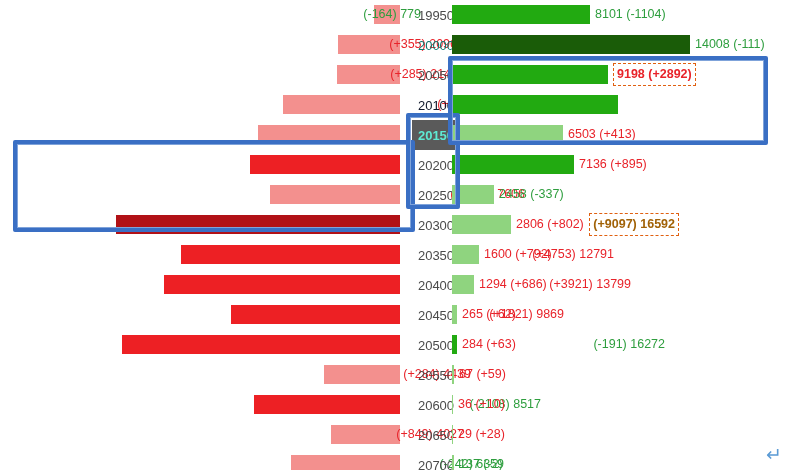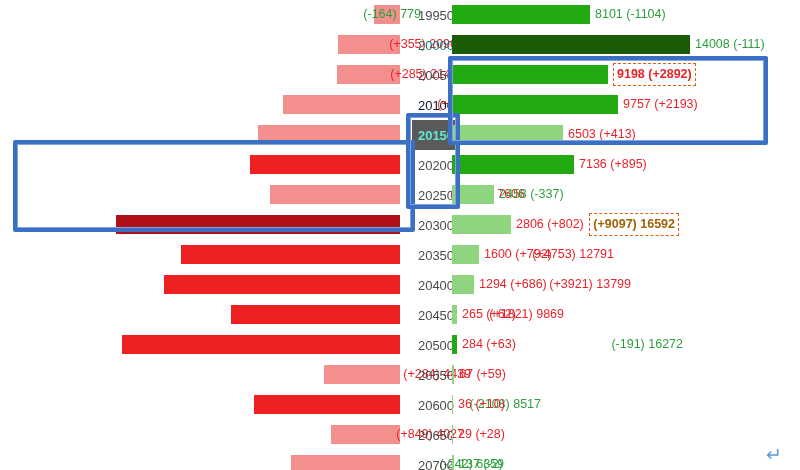--- a/index.html
+++ b/index.html
@@ -81,21 +81,20 @@
       <div class="lbl left" style="color: rgb(232, 35, 42); right: 342px;">(+285) 2140</div>
       <div class="price" style="color: rgb(74, 74, 74); text-align: center;">20050</div>
       <div class="bar right" style="width: 156px; background: rgb(34, 170, 17);"></div>
       <div class="lbl right boxed" style="color: rgb(232, 35, 42); left: 613px; border-color: rgb(224, 96, 16); top: 3px;">9198 (+2892)</div>
     </div>
     <div class="row" style="top: 90px;">
       <div class="bar left" style="width: 117px; background: rgb(243, 144, 142);"></div>
       <div class="lbl left" style="color: rgb(232, 35, 42); right: 288px;">(+1390) 4584</div>
       <div class="price" style="color: #0f172a;">20100</div>
       <div class="bar right" style="width: 166px; background: rgb(34, 170, 17);"></div>
-      <div class="lbl right" style="color: rgb(232, 35, 42); left: 623px;">9757 (+2193)</div>
     </div>
     <div class="row" style="top: 120px;">
       <div class="bar left" style="width: 142px; background: rgb(243, 144, 142);"></div>
       <div class="lbl left" style="color: rgb(232, 35, 42); right: 263px;">(+2336) 5703</div>
       <div class="price highlight" style="background: rgb(90, 90, 90);">20150</div>
       <div class="bar right" style="width: 111px; background: rgb(143, 212, 127);"></div>
       <div class="lbl right" style="color: rgb(232, 35, 42); left: 568px;">6503 (+413)</div>
     </div>
     <div class="row" style="top: 150px;">
       <div class="bar left" style="width: 150px; background: rgb(237, 32, 36);"></div>
@@ -134,21 +133,21 @@
     </div>
     <div class="row" style="top: 300px;">
       <div class="bar left" style="width: 169px; background: rgb(237, 32, 36);"></div>
       <div class="lbl left" style="color: rgb(232, 35, 42); right: 236px;">(+1821) 9869</div>
       <div class="price" style="color: rgb(74, 74, 74);">20450</div>
       <div class="bar right" style="width: 5px; background: rgb(143, 212, 127);"></div>
       <div class="lbl right" style="color: rgb(232, 35, 42); left: 462px;">265 (+62)</div>
     </div>
     <div class="row" style="top: 330px;">
       <div class="bar left" style="width: 278px; background: rgb(237, 32, 36);"></div>
-      <div class="lbl left" style="color: rgb(46, 158, 62); right: 117px;">(-191) 16272</div>
+      <div class="lbl left" style="color: rgb(46, 158, 62); right: 135px;">(-191) 16272</div>
       <div class="price" style="color: rgb(74, 74, 74);">20500</div>
       <div class="bar right" style="width: 5px; background: rgb(34, 170, 17);"></div>
       <div class="lbl right" style="color: rgb(232, 35, 42); left: 462px;">284 (+63)</div>
     </div>
     <div class="row" style="top: 360px;">
       <div class="bar left" style="width: 76px; background: rgb(243, 144, 142);"></div>
       <div class="lbl left" style="color: rgb(232, 35, 42); right: 329px;">(+284) 4439</div>
       <div class="price" style="color: rgb(74, 74, 74);">20550</div>
       <div class="bar right" style="width: 2px; background: rgb(143, 212, 127);"></div>
       <div class="lbl right" style="color: rgb(232, 35, 42); left: 459px;">67 (+59)</div>

